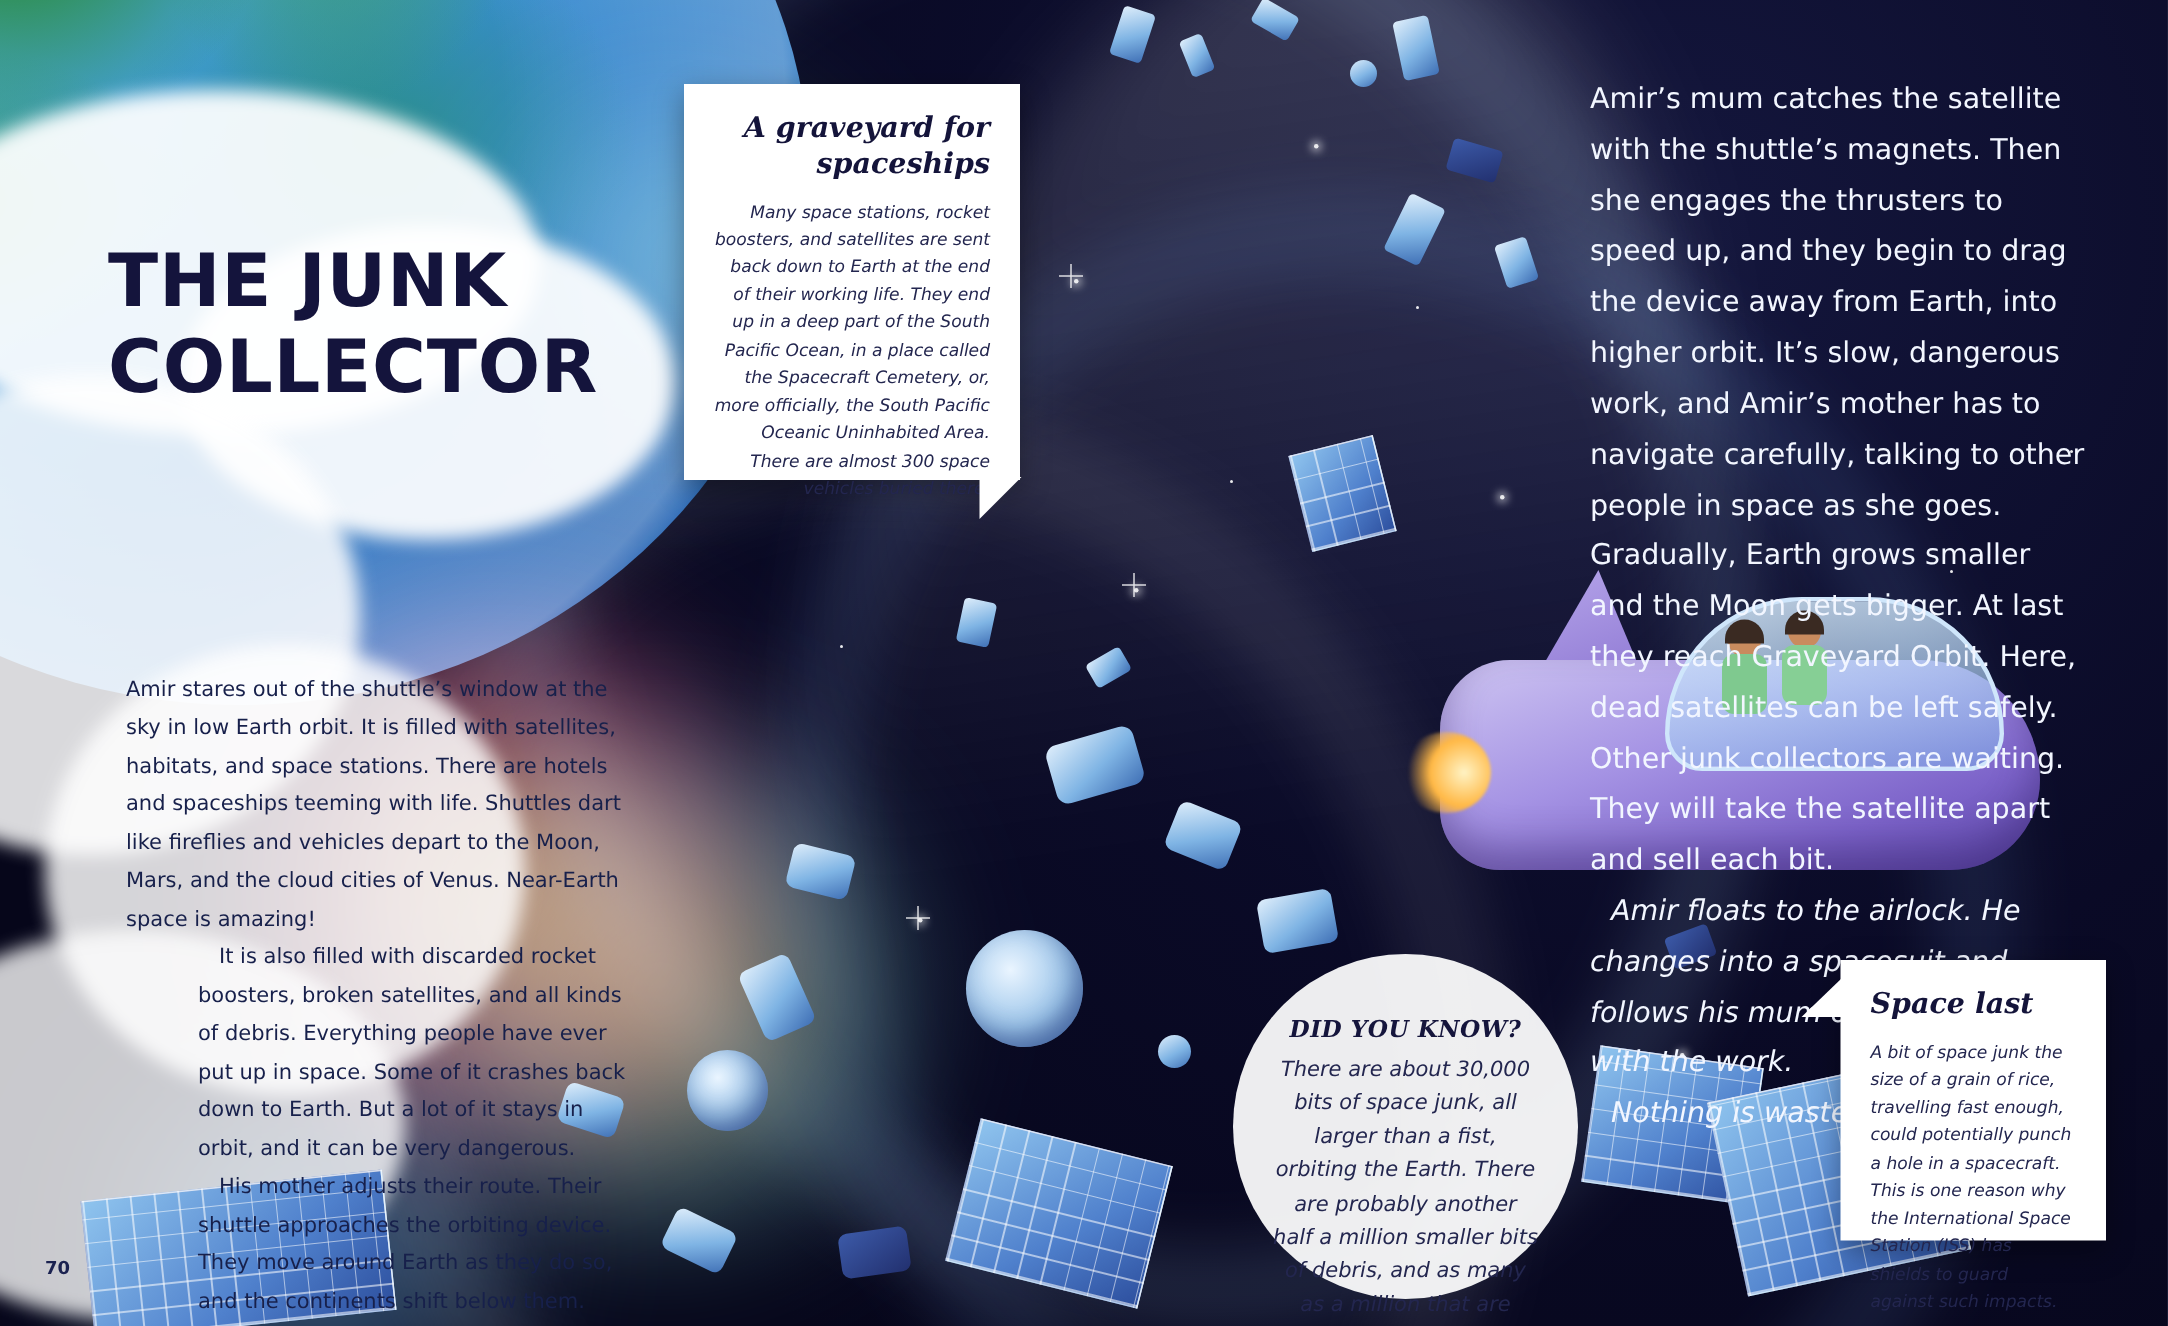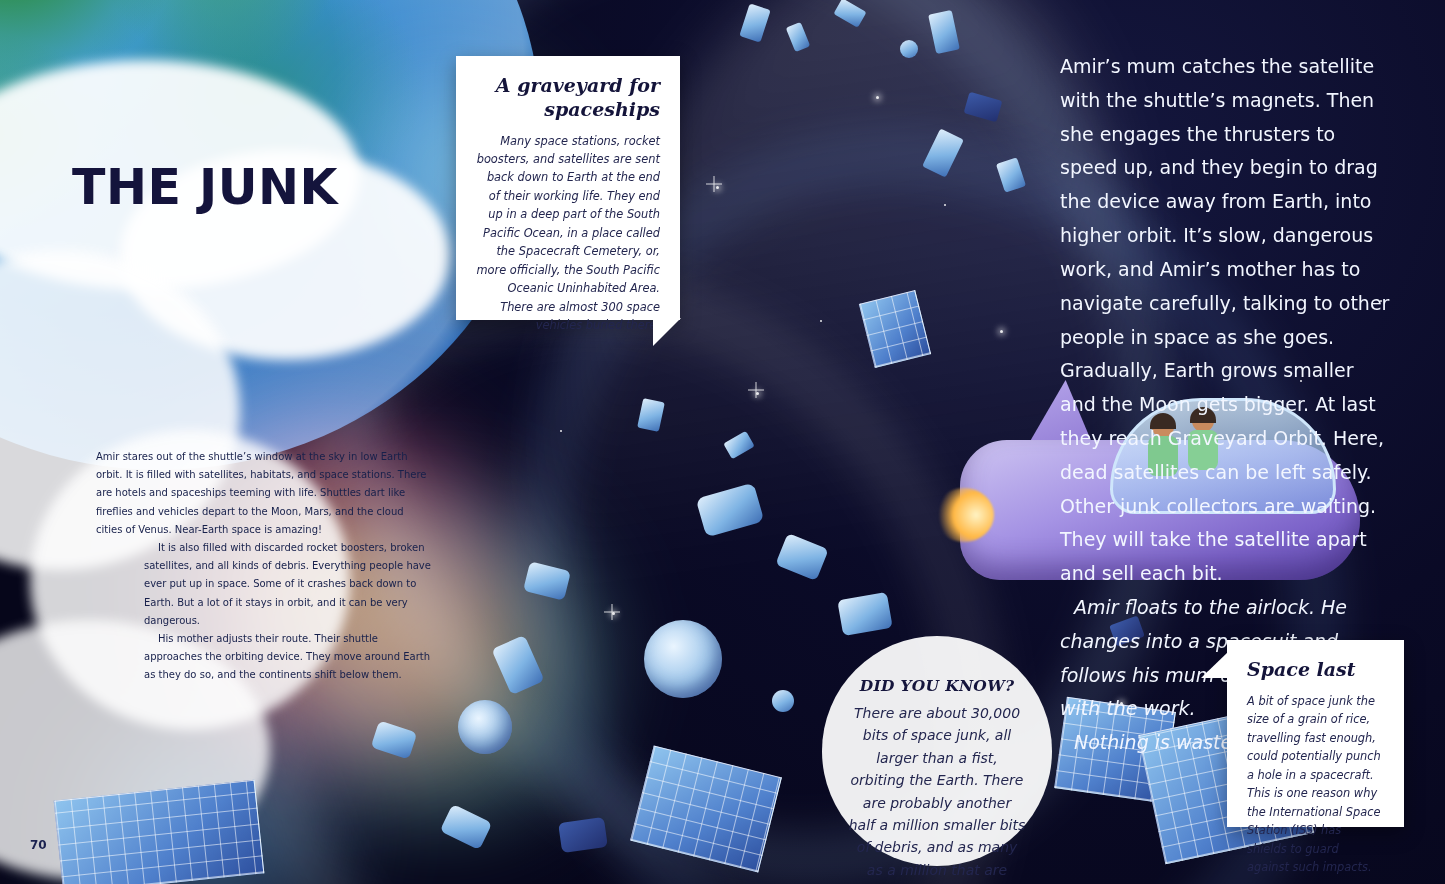--- a/index.html
+++ b/index.html
@@ -165,22 +165,22 @@
     font-family: "DejaVu Sans", sans-serif;
     text-shadow: 0 1px 0 rgba(255,255,255,.6);
     margin-left: 12px;
   }
   .lede {
     position: absolute; left: 63px; top: 300px; width: 390px;
     font-size: 16.5px; line-height: 1.95; color: #1b2250;
     font-family: "DejaVu Sans", sans-serif;
   }
   .body-col {
-    position: absolute; left: 96px; top: 448px; width: 336px;
-    font-size: 10px; line-height: 1.82; color: #17204b;
+    position: absolute; left: 84px; top: 448px; width: 336px;
+    font-size: 14px; line-height: 1.82; color: #17204b;
     font-family: "DejaVu Sans", sans-serif;
   }
   .body-col p { margin: 0; }
   .body-col p + p { margin-top: 0; text-indent: 14px; margin-left: 48px; }
 
   .right-col {
     position: absolute; left: 1060px; top: 50px; width: 330px;
     font-size: 19px; line-height: 1.78; color: #f2f6ff;
     font-family: "DejaVu Sans", sans-serif;
   }
@@ -336,20 +336,21 @@
     </div>
     <div class="person" style="left:226px;top:30px;">
       <div class="head"></div>
         <div class="hair"></div>
         <div class="body" style="background:#86cf95;"></div>
     </div>
   </div>
 
   <div class="title">
     <div>THE JUNK</div>
+    <div>COLLECTOR</div>
   </div>
 
 
   <div class="body-col">
     <p>Amir stares out of the shuttle’s window at the sky in low Earth orbit. It is filled with satellites, habitats, and space stations. There are hotels and spaceships teeming with life. Shuttles dart like fireflies and vehicles depart to the Moon, Mars, and the cloud cities of Venus. Near-Earth space is amazing!</p>
     <p>It is also filled with discarded rocket boosters, broken satellites, and all kinds of debris. Everything people have ever put up in space. Some of it crashes back down to Earth. But a lot of it stays in orbit, and it can be very dangerous.</p>
     <p>His mother adjusts their route. Their shuttle approaches the orbiting device. They move around Earth as they do so, and the continents shift below them.</p>
   </div>
 
   <div class="right-col">

